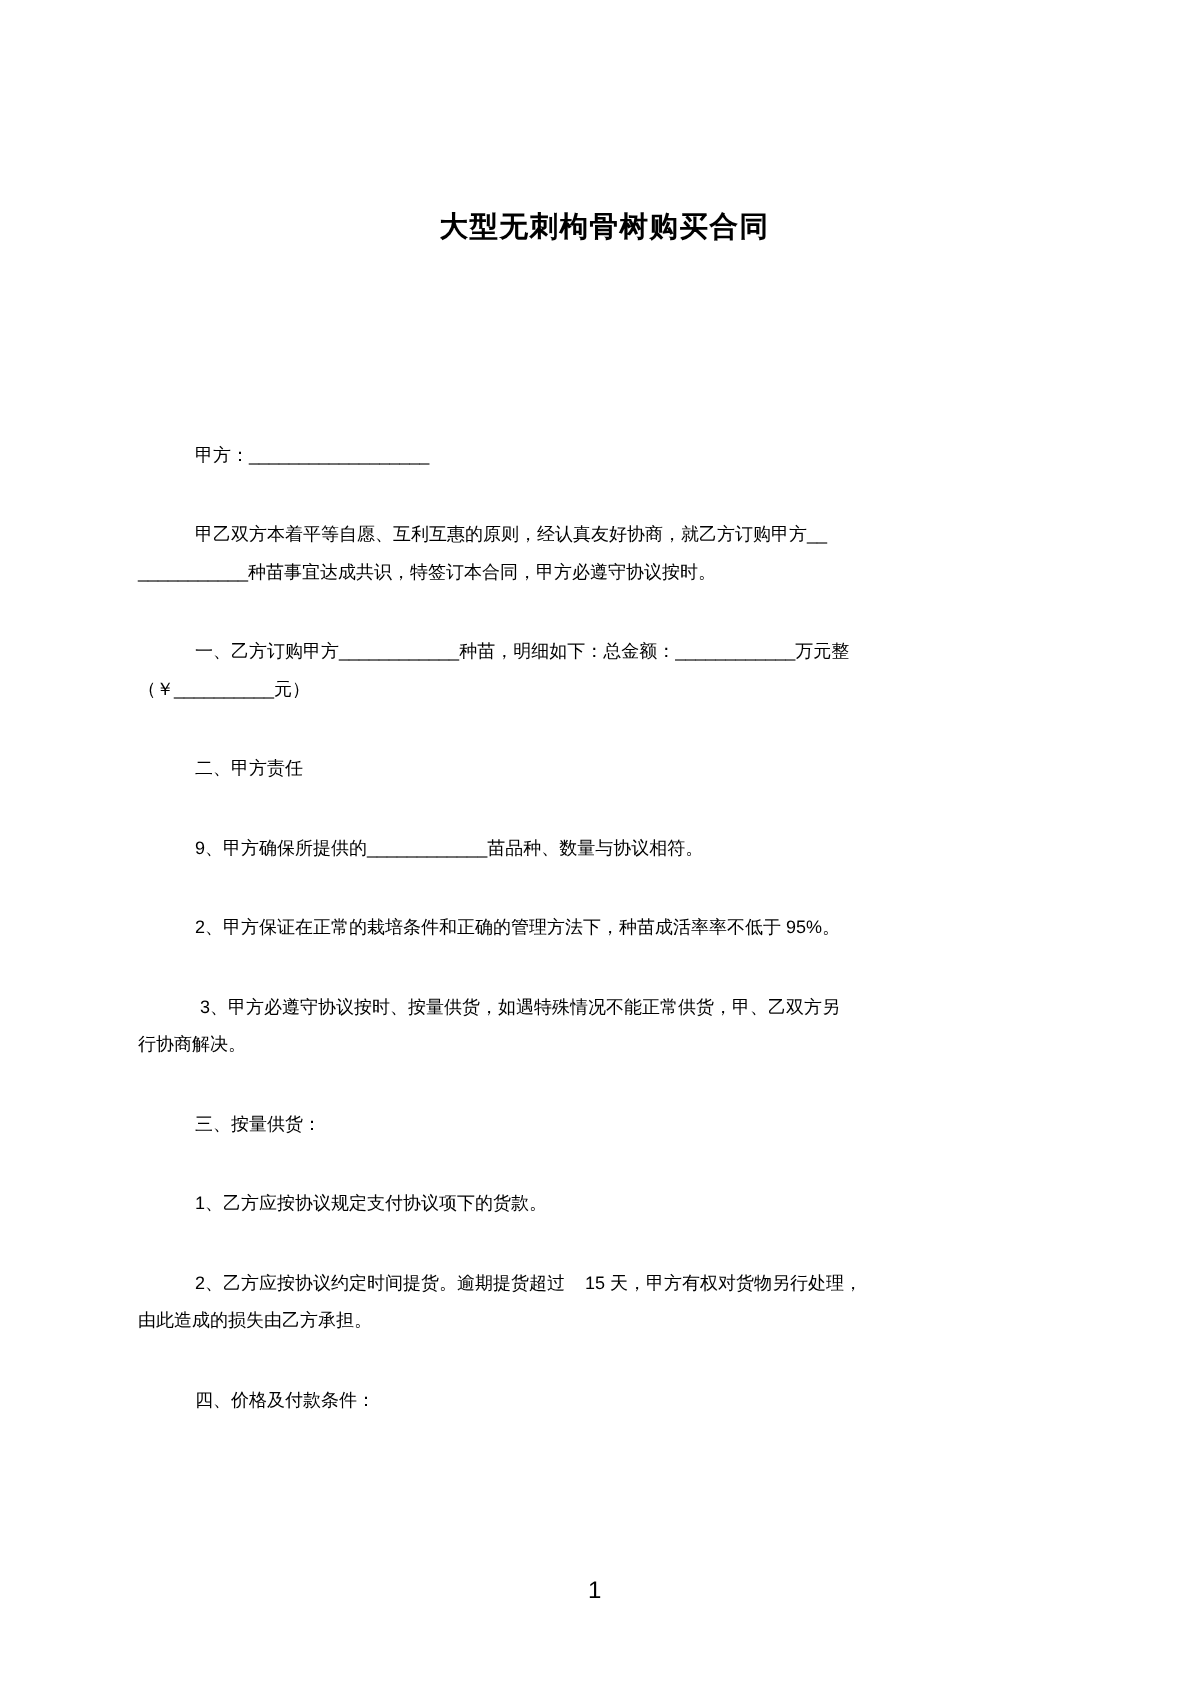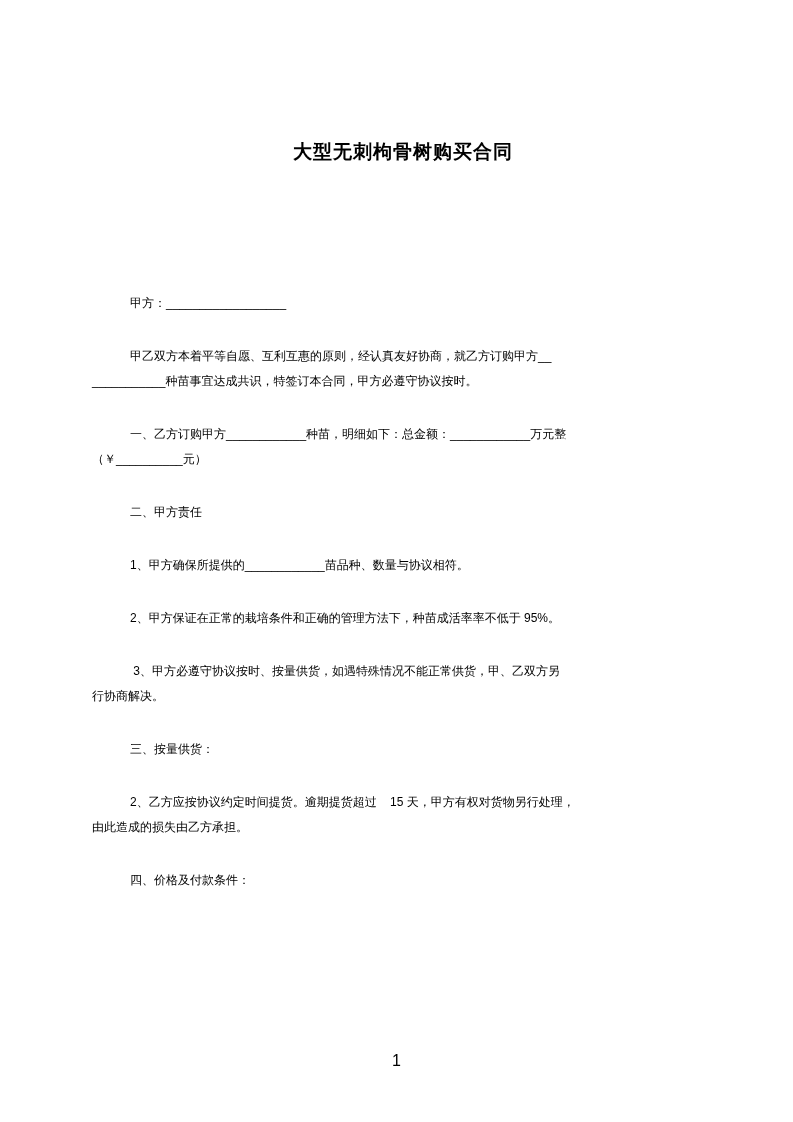--- a/index.html
+++ b/index.html
@@ -71,31 +71,34 @@
           <div class="line">___________种苗事宜达成共识，特签订本合同，甲方必遵守协议按时。</div>
         </div>
         <div class="para">
           <div class="line first">一、乙方订购甲方____________种苗，明细如下：总金额：____________万元整</div>
           <div class="line">（￥__________元）</div>
         </div>
         <div class="para">
           <div class="line first">二、甲方责任</div>
         </div>
         <div class="para">
-          <div class="line first">1、甲方确保所提供的____________苗品种、数量与协议相符。</div>
+          <div class="line first">9、甲方确保所提供的____________苗品种、数量与协议相符。</div>
         </div>
         <div class="para">
           <div class="line first">2、甲方保证在正常的栽培条件和正确的管理方法下，种苗成活率率不低于 95%。</div>
         </div>
         <div class="para">
           <div class="line first"> 3、甲方必遵守协议按时、按量供货，如遇特殊情况不能正常供货，甲、乙双方另</div>
           <div class="line">行协商解决。</div>
         </div>
         <div class="para">
           <div class="line first">三、按量供货：</div>
+        </div>
+        <div class="para">
+          <div class="line first">1、乙方应按协议规定支付协议项下的货款。</div>
         </div>
         <div class="para">
           <div class="line first">2、乙方应按协议约定时间提货。逾期提货超过    15 天，甲方有权对货物另行处理，</div>
           <div class="line">由此造成的损失由乙方承担。</div>
         </div>
         <div class="para">
           <div class="line first">四、价格及付款条件：</div>
         </div>
       </div>
   </div>

